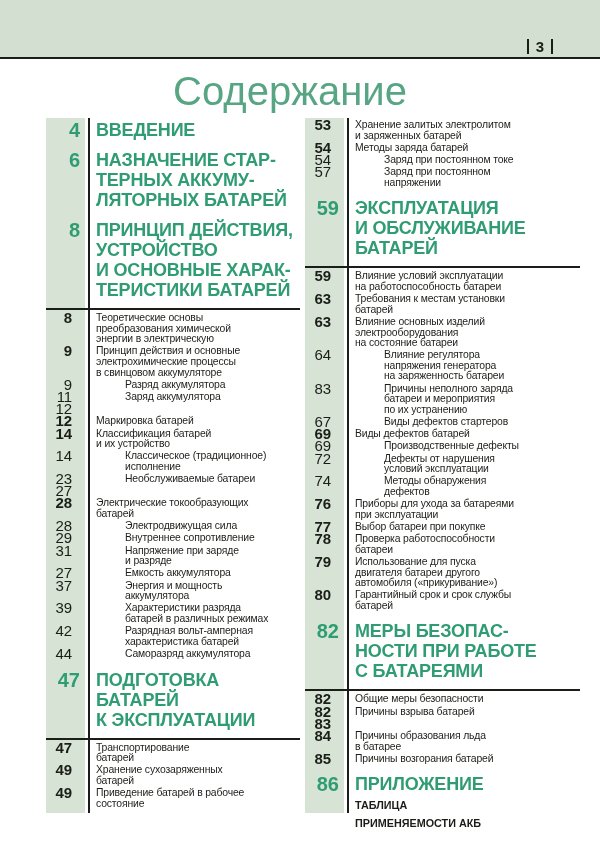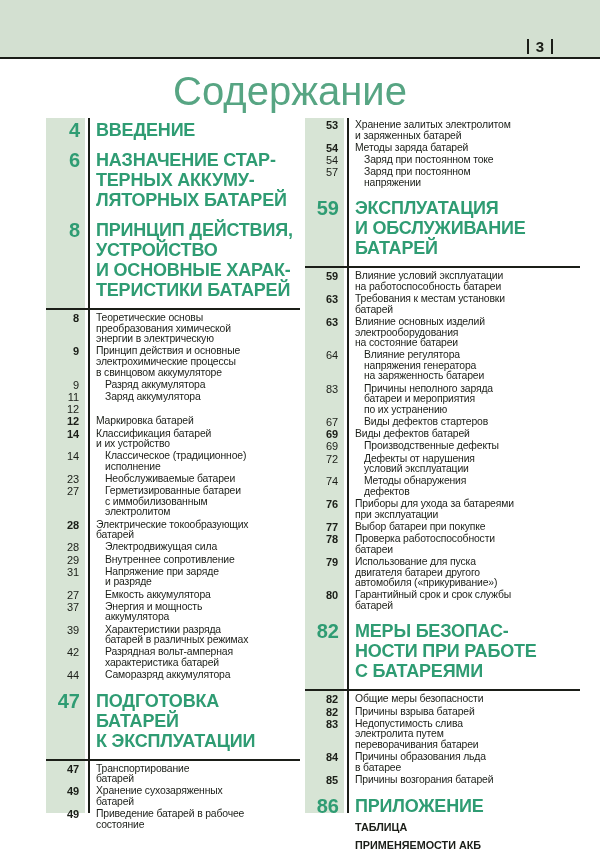--- a/index.html
+++ b/index.html
@@ -32,29 +32,29 @@
     content:""; position:absolute; left:0; top:0; width:39px; height:100%;
     background:var(--strip,#d7e4d5); z-index:0;
   }
   .col::after {
     content:""; position:absolute; left:42px; top:0; width:1.5px; height:100%;
     background:var(--ink,#171a14); z-index:2;
   }
   
   .item { position:relative; display:flex; margin-bottom:1.6px; z-index:1; }
   .num {
-    flex:0 0 39px; box-sizing:border-box; text-align:right; padding-right:6px;
-    font-size:11px; line-height:10.6px; font-weight:700; letter-spacing:-0.1px;
+    flex:0 0 39px; box-sizing:border-box; text-align:right; padding-right:13px;
+    font-size:15px; line-height:10.6px; font-weight:700; letter-spacing:-0.1px;
   }
   .txt {
     padding-left:11px; white-space:pre-line;
     font-size:10.4px; line-height:10.6px; font-weight:400; letter-spacing:-0.15px;
   }
   .item.i .num { font-weight:400; }
-  .item.i .txt { font-weight:400; padding-left:20px; }
+  .item.i .txt { font-weight:400; padding-left:40px; }
   .item.h { margin:10px 0 8px; color:var(--accent,#2f9c73); }
   .item.h:first-child { margin-top:0; }
   .item.h .num { font-size:20px; line-height:20px; font-weight:700; padding-right:5px; letter-spacing:0; }
   .item.h .txt { font-size:18px; line-height:20px; font-weight:700; letter-spacing:-0.2px; }
   .item.sub { margin-top:-6px; }
   .item.sub .txt { font-size:10.8px; line-height:18px; font-weight:700; letter-spacing:0; }
   .rule { position:relative; z-index:3; height:2px; background:var(--ink,#171a14); margin:2px 0 3px; }
 </style>
 </head>
 <body>
@@ -126,23 +126,20 @@
           <div class="num">14</div>
           <div class="txt">Классическое (традиционное)
 исполнение</div>
         </div>
         <div class="item i">
           <div class="num">23</div>
           <div class="txt">Необслуживаемые батареи</div>
         </div>
         <div class="item i">
           <div class="num">27</div>
-          <div class="txt">Герметизированные батареи
-с иммобилизованным
-электролитом</div>
         </div>
         <div class="item b">
           <div class="num">28</div>
           <div class="txt">Электрические токообразующих
 батарей</div>
         </div>
         <div class="item i">
           <div class="num">28</div>
           <div class="txt">Электродвижущая сила</div>
         </div>
@@ -312,23 +309,20 @@
         <div class="item b">
           <div class="num">82</div>
           <div class="txt">Общие меры безопасности</div>
         </div>
         <div class="item b">
           <div class="num">82</div>
           <div class="txt">Причины взрыва батарей</div>
         </div>
         <div class="item b">
           <div class="num">83</div>
-          <div class="txt">Недопустимость слива
-электролита путем
-переворачивания батареи</div>
         </div>
         <div class="item b">
           <div class="num">84</div>
           <div class="txt">Причины образования льда
 в батарее</div>
         </div>
         <div class="item b">
           <div class="num">85</div>
           <div class="txt">Причины возгорания батарей</div>
         </div>

